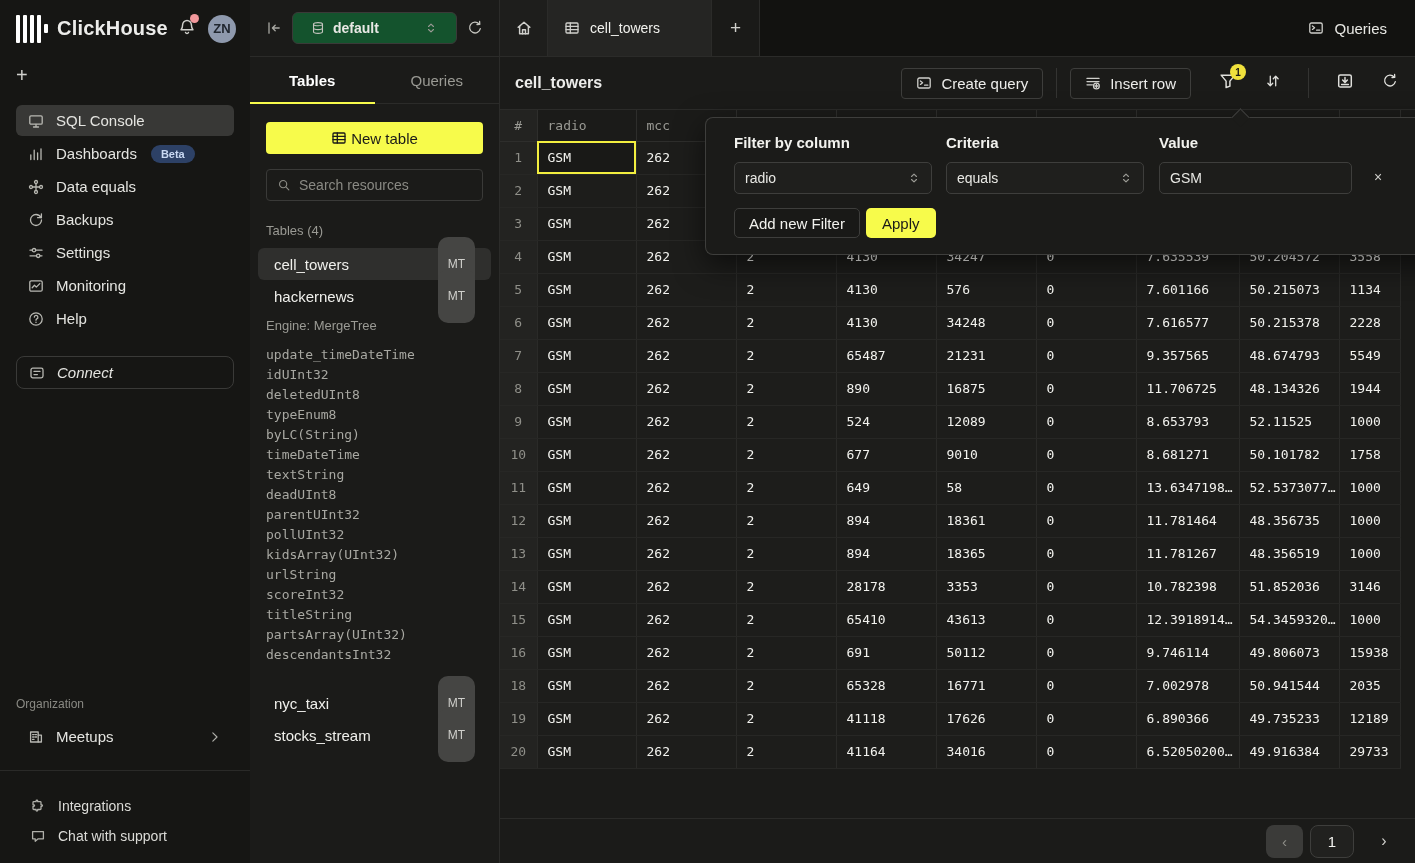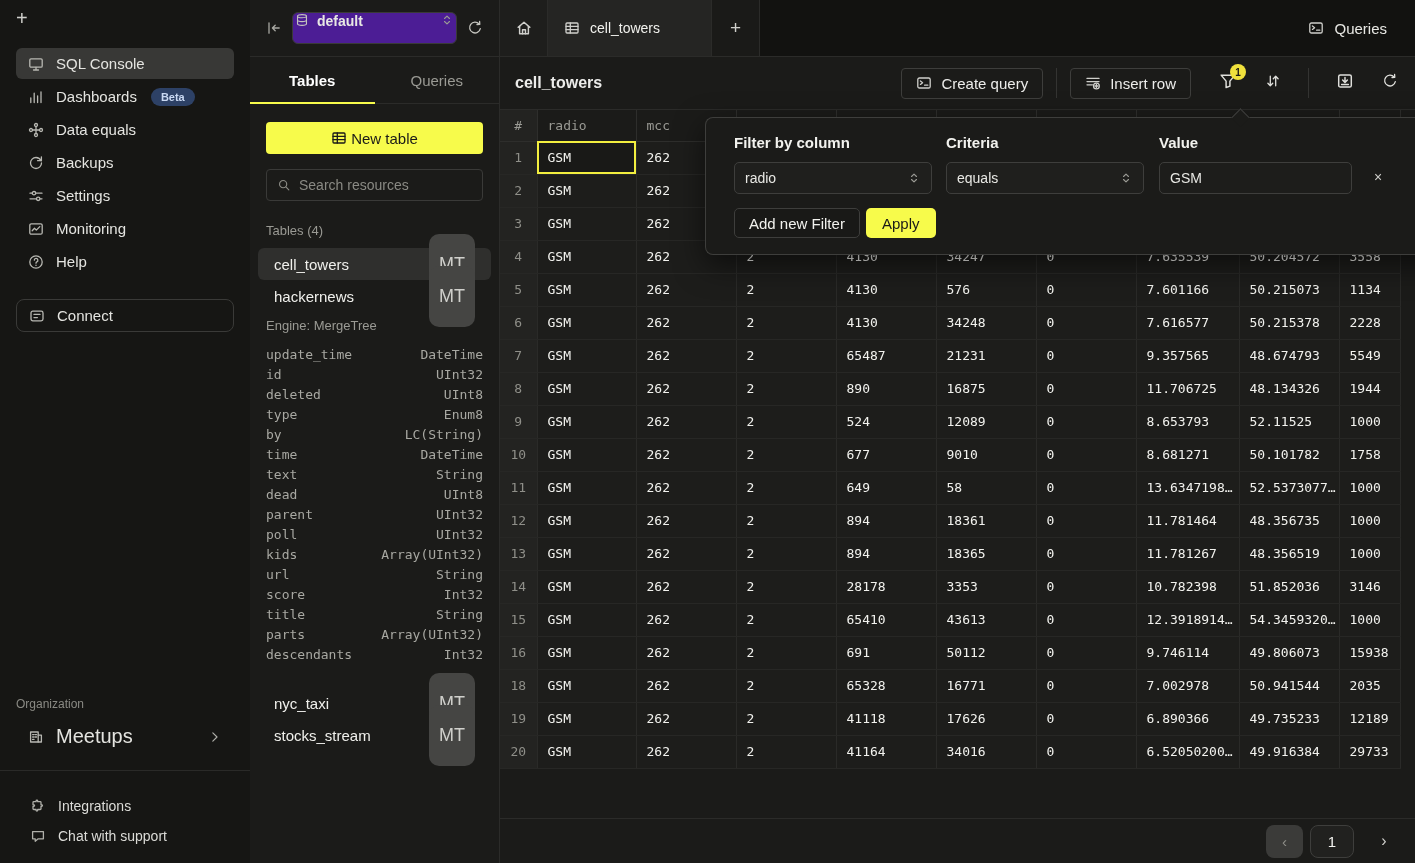--- a/index.html
+++ b/index.html
@@ -36,65 +36,65 @@
     display:flex;align-items:center;padding:0 10px;font-size:14px;color:#e4e4e0;}
   .ws-select .spacer{flex:1;}
   .plus-btn{color:#cfcfcb;font-size:20px;line-height:1;cursor:pointer;}
   .nav{padding:8px 16px 0;display:flex;flex-direction:column;gap:2px;}
   .nav-item{height:31px;display:flex;align-items:center;gap:12px;padding:0 12px;border-radius:6px;
     font-size:15px;color:#e4e4e0;cursor:pointer;}
   .nav-item .icn{color:#b8b8b2;}
   .nav-item.active{background:#383836;}
   .pill-beta{margin-left:2px;background:#2d4166;color:#c9d8f2;font-size:11px;font-weight:600;
     padding:3px 10px;border-radius:10px;}
-  .connect-wrap{padding:22px 16px 4px;}
+  .connect-wrap{padding:22px 16px 4px;font-style:italic;}
   .connect-btn{height:33px;border:1px solid #3a3a38;border-radius:8px;display:flex;align-items:center;
     gap:12px;padding:0 12px;font-size:15px;color:#e4e4e0;cursor:pointer;}
   .connect-btn .icn{color:#b8b8b2;}
   .sb-bottom{margin-top:auto;}
   .org-label{padding:0 16px;font-size:12px;color:#8a8a84;margin-bottom:10px;}
-  .org-item{height:31px;margin:0 16px;display:flex;align-items:center;gap:12px;padding:0 12px;font-size:20px;color:#e4e4e0;cursor:pointer;}
+  .org-item{height:31px;margin:0 16px;display:flex;align-items:center;gap:12px;padding:0 12px;font-size:15px;color:#e4e4e0;cursor:pointer;}
   .org-item .icn{color:#b8b8b2;}
   .org-item .chev{margin-left:auto;color:#b0b0aa;}
   .sb-divider{border-top:1px solid #2a2a28;margin:18px 0 20px;}
   .foot-item{height:30px;display:flex;align-items:center;gap:12px;padding:0 16px 0 30px;font-size:14px;color:#dcdcd8;cursor:pointer;}
   .foot-item .icn{color:#b0b0aa;}
   .statusdot{width:8px;height:8px;border-radius:50%;background:#62d487;margin:0 4px;}
   .sb-pad-bottom{height:12px;}
 
   
   .tpanel{width:250px;flex:none;background:var(--panel);border-right:1px solid var(--border);display:flex;flex-direction:column;}
   .tp-top{height:57px;border-bottom:1px solid var(--border);display:flex;align-items:center;padding:0 16px;gap:10px;}
   .collapse{color:#a8a8a2;cursor:pointer;}
-  .db-select{flex:1;height:32px;background:#4c1d95;border:1px solid #3a3a38;border-radius:6px;
-    display:flex;gap:8px;padding:0 2px;font-size:14px;font-weight:600;color:#e8e8e4;cursor:pointer;}
+  .db-select{flex:1;height:32px;background:#14532d;border:1px solid #3a3a38;border-radius:6px;
+    display:flex;align-items:center;gap:8px;padding:0 18px;font-size:14px;font-weight:600;color:#e8e8e4;cursor:pointer;}
   .db-select .spacer{flex:1;}
   .tp-refresh{color:#c4c4be;cursor:pointer;}
   .tp-tabs{height:47px;border-bottom:1px solid var(--border);display:flex;}
   .tp-tab{flex:1;display:flex;align-items:center;justify-content:center;font-size:15px;color:#9a9a94;
     position:relative;cursor:pointer;}
   .tp-tab.active{color:#fff;font-weight:600;}
   .tp-tab.active::after{content:"";position:absolute;left:0;right:0;bottom:-1px;height:2px;background:var(--yellow);}
   .tp-body{flex:1;overflow:hidden;padding:18px 16px 0;}
   .newtable-btn{width:100%;height:32px;background:var(--yellow);color:#1a1a18;border:none;border-radius:4px;
     font-size:15px;font-family:"Liberation Sans",sans-serif;display:flex;align-items:center;justify-content:center;gap:4px;cursor:pointer;}
   .search-box{margin-top:15px;height:32px;border:1px solid #3a3a38;border-radius:4px;display:flex;align-items:center;
     gap:8px;padding:0 10px;color:#8a8a84;}
   .search-box input{background:transparent;border:none;outline:none;color:#d8d8d4;font-size:14px;width:100%;
     font-family:"Liberation Sans",sans-serif;}
   .search-box input::placeholder{color:#8a8a84;}
   .tables-label{margin:22px 0 10px;font-size:13px;color:#9a9a94;}
   .tbl-item{height:32px;margin:0 -8px;padding:0 16px 0 16px;display:flex;align-items:center;border-radius:6px;
     font-size:15px;color:#f0f0ec;cursor:pointer;}
   .tbl-item.selected{background:#2f2f2d;}
   .tbl-item .name{flex:1;}
-  .pill-mt{background:#454543;color:#d0d0cc;font-size:18px;padding:20px 10px;border-radius:10px;}
+  .pill-mt{background:#454543;color:#d0d0cc;font-size:12px;padding:20px 10px;border-radius:10px;}
   .engine-line{font-size:13px;color:#9a9a94;margin:6px 0 12px;}
   .schema{margin-bottom:14px;}
-  .schema-row{display:flex;justify-content:space-between;font-size:13px;line-height:20px;color:#a8a8a2;}
+  .schema-row{display:flex;font-size:13px;line-height:20px;color:#a8a8a2;}
   .gap8{height:8px;}
 
   
   .main{flex:1;display:flex;flex-direction:column;position:relative;background:var(--panel);}
   .tabstrip{height:57px;background:var(--strip);display:flex;flex:none;align-items:stretch;border-bottom:1px solid var(--border);}
   .tab-home{width:48px;background:#1e1e1c;display:flex;align-items:center;justify-content:center;color:#cfcfcb;
     border-right:1px solid var(--border);cursor:pointer;}
   .tab-active{width:164px;background:#252523;display:flex;align-items:center;gap:10px;padding:0 16px;
     font-size:14px;color:#f2f2ee;border-right:1px solid var(--border);cursor:pointer;}
   .tab-active .icn{color:#cfcfcb;}
@@ -150,20 +150,43 @@
     border-radius:5px;background:#191917;color:#f2f2ee;font-size:15px;font-family:"Liberation Sans",sans-serif;cursor:pointer;}
   .pop-btn-yellow{position:absolute;top:90px;left:160px;height:30px;padding:0 16px;border:none;border-radius:5px;
     background:var(--yellow);color:#1a1a18;font-size:15px;font-family:"Liberation Sans",sans-serif;cursor:pointer;}
 </style>
 </head>
 <body>
 
 <div class="app">
 
   <aside class="sidebar">
+    <div class="sb-head">
+      <div class="logo">
+        <span class="logo-bars">
+          <i></i>
+            <i></i>
+            <i></i>
+            <i></i>
+            <i class="short"></i>
+        </span>
+        <span class="logo-name">ClickHouse</span>
+      </div>
+      <div class="spacer"></div>
+      <span class="bellwrap">
+        <span class="icn lg">
+            <svg viewBox="0 0 16 16">
+              <path d="M8 2.2a3.9 3.9 0 0 1 3.9 3.9c0 2.8.8 3.7 1.4 4.3H2.7c.6-.6 1.4-1.5 1.4-4.3A3.9 3.9 0 0 1 8 2.2z"></path>
+              <path d="M6.7 12.9a1.4 1.4 0 0 0 2.6 0"></path>
+            </svg>
+          </span>
+        <span class="dot"></span>
+      </span>
+      <span class="avatar">ZN</span>
+    </div>
 
     <div class="ws-row">
       <span class="plus-btn">+</span>
     </div>
 
     <nav class="nav" id="nav">
         <div class="nav-item active">
           <span class="icn">
             <svg viewBox="0 0 16 16">
               <rect x="1.8" y="2.8" width="12.4" height="8.4" rx="1.2"></rect>

